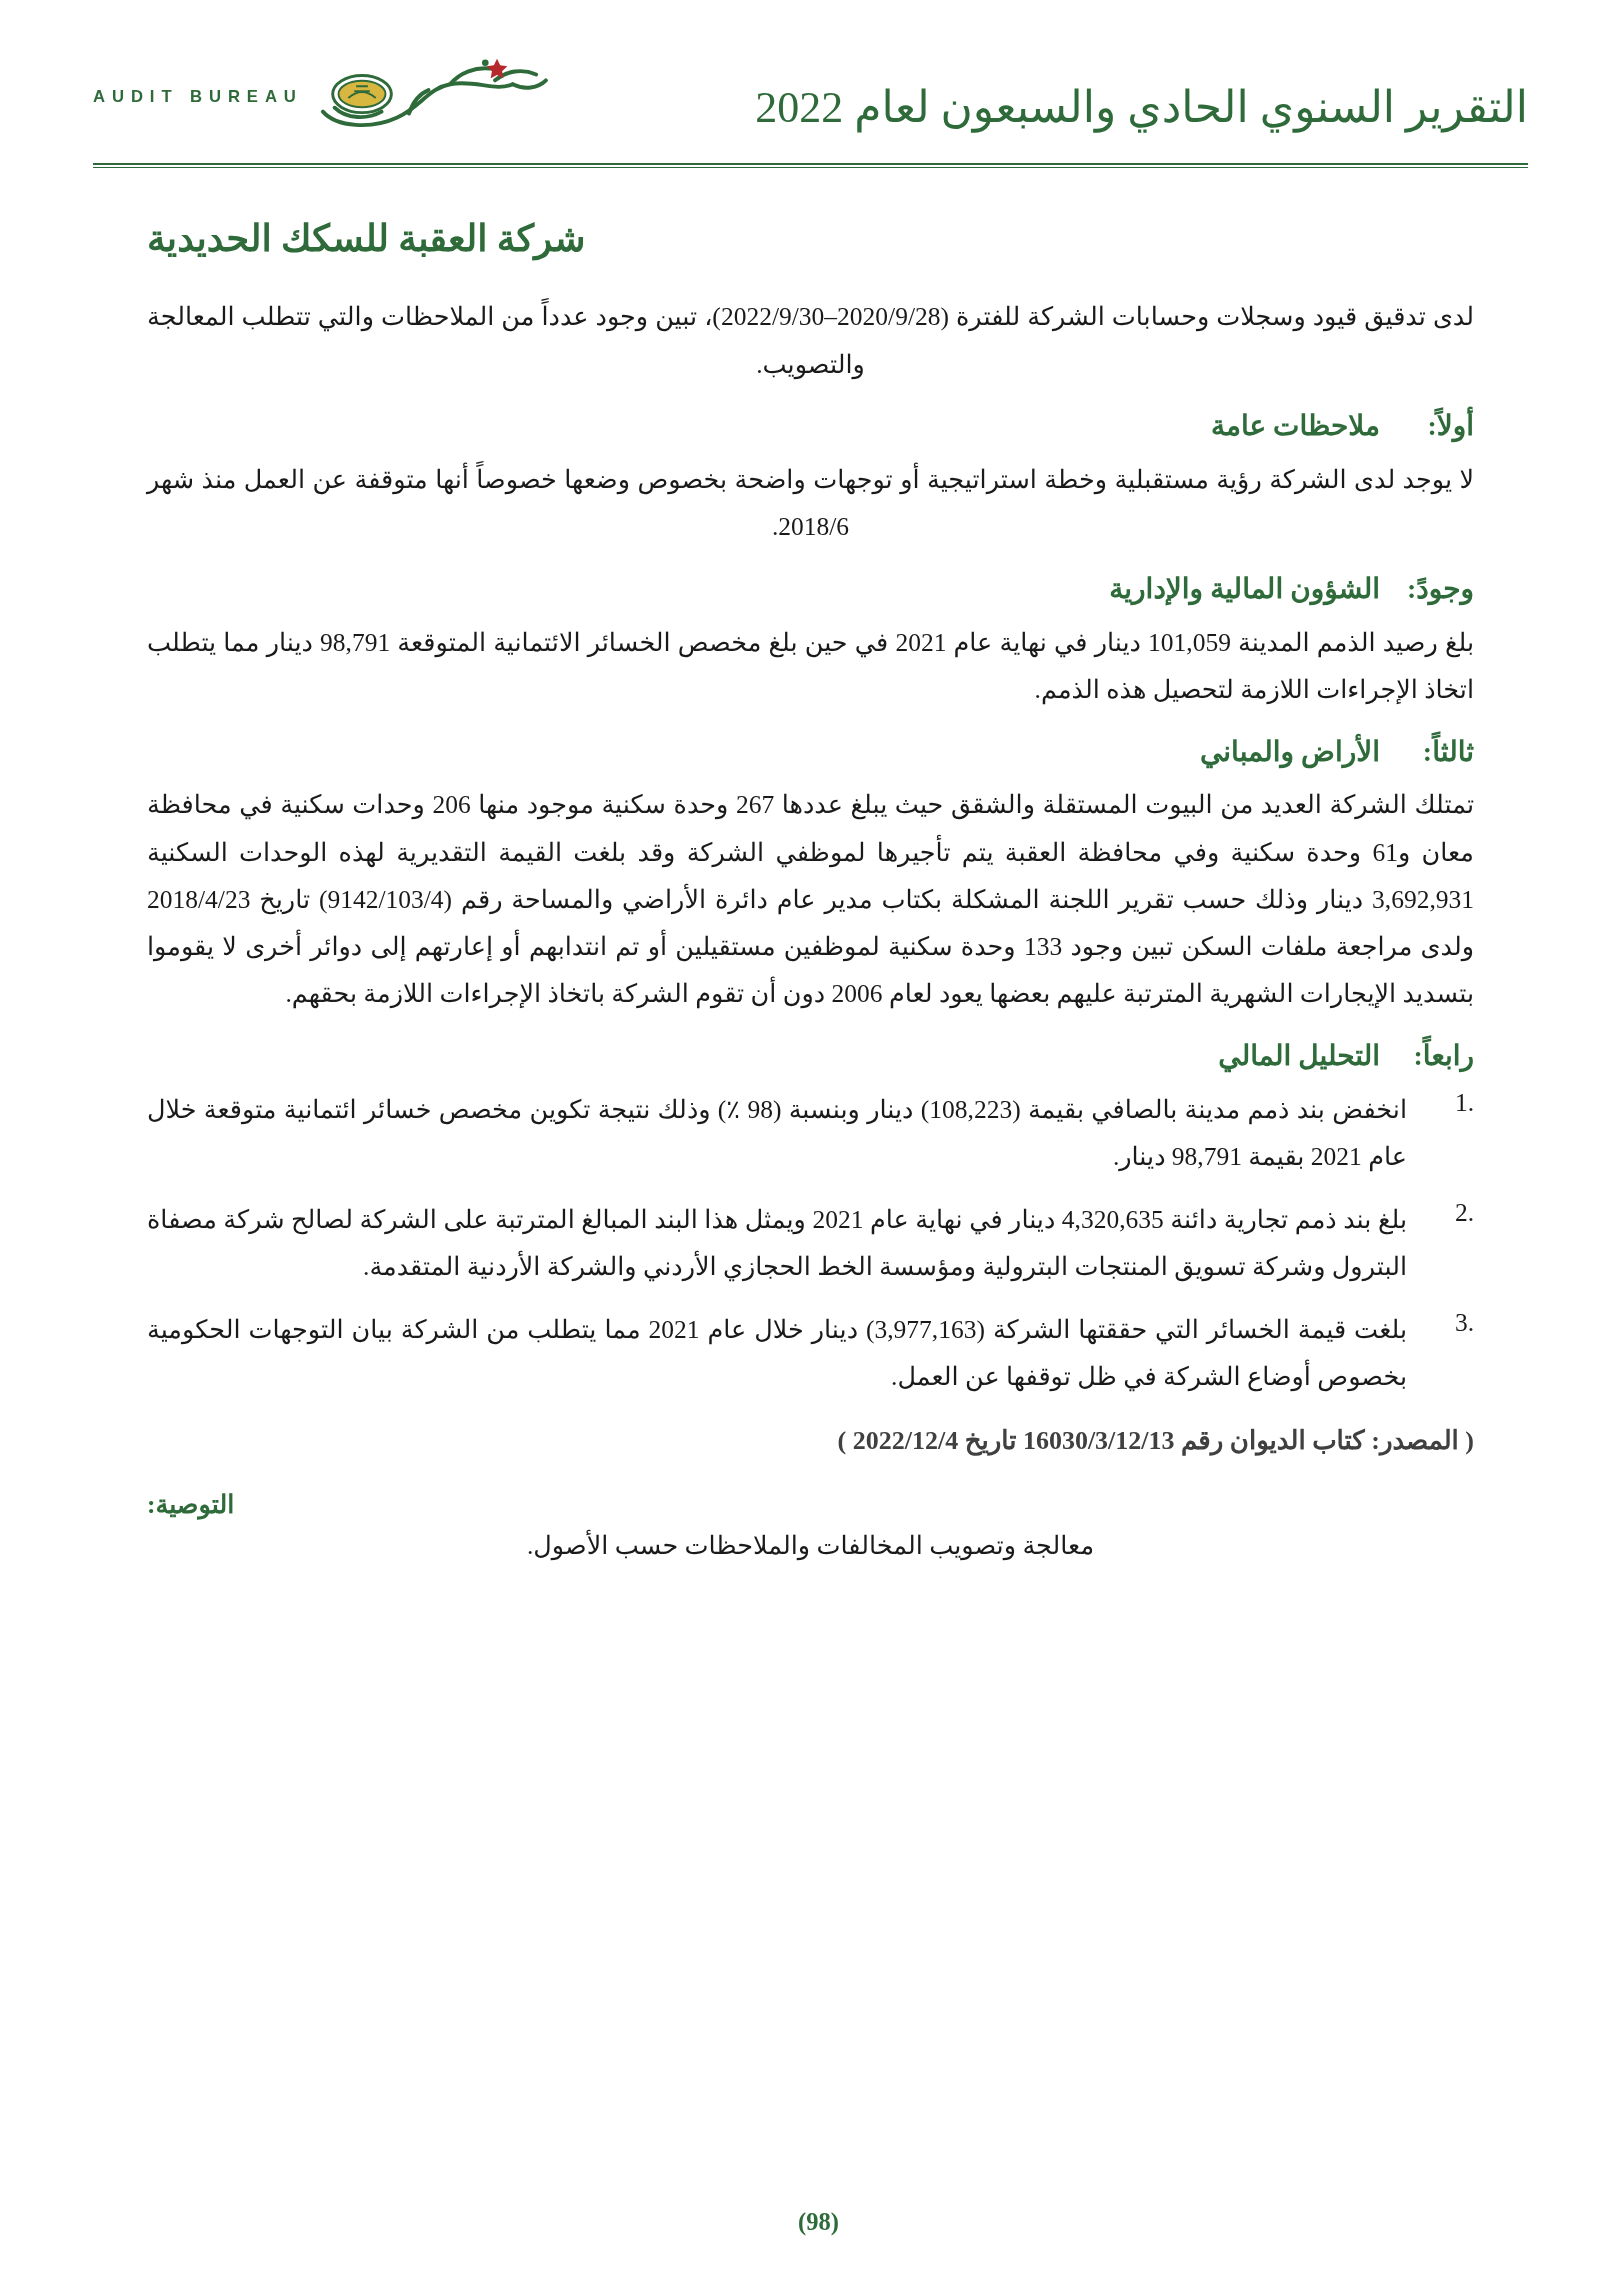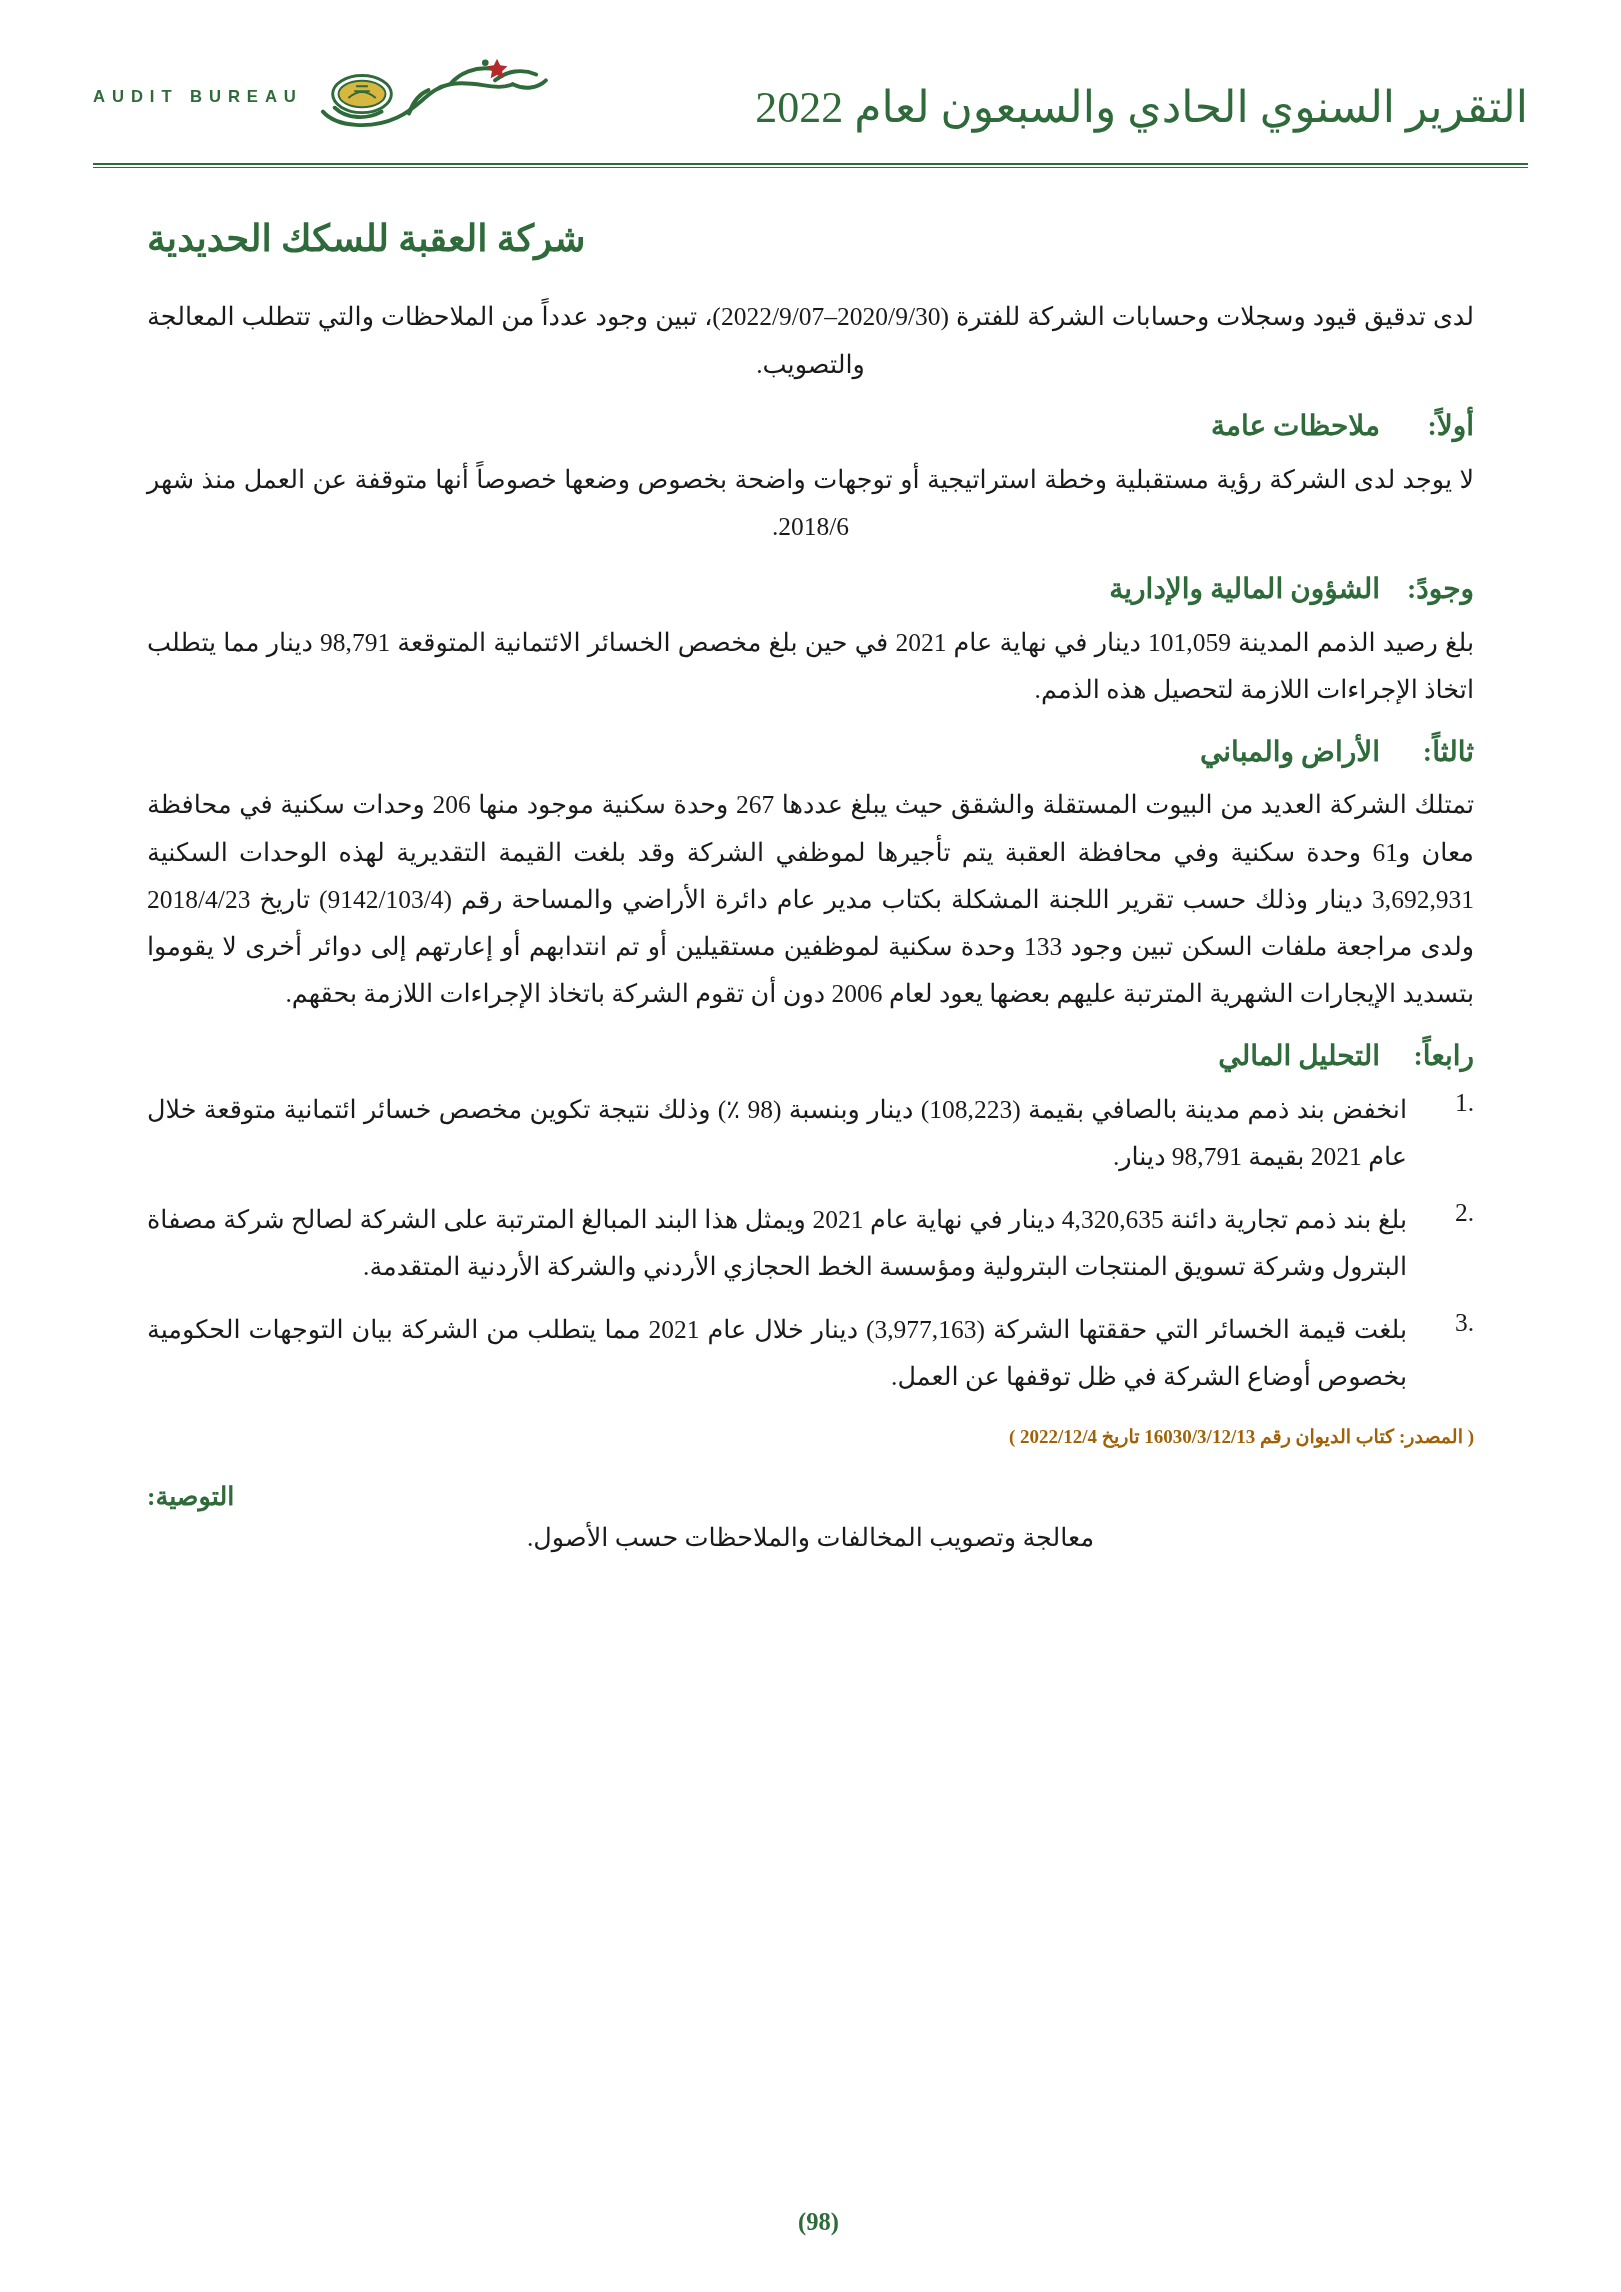--- a/index.html
+++ b/index.html
@@ -130,23 +130,23 @@
     padding-left: 13.7px;
     box-sizing: border-box;
   }
   .numbered .txt {
     flex: 1 1 auto;
     font-size: 25.5px;
     line-height: 1.85;
     text-align: justify;
   }
   .source-line {
-    color: #a16207;
-    font-weight: bold;
-    font-size: 19px;
+    color: #404040;
+    font-weight: bold;
+    font-size: 26px;
     text-align: right;
     margin: 25.5px 0 0 0;
     direction: rtl;
   }
   .reco-label {
     color: #2f6b3a;
     font-weight: bold;
     font-size: 25.5px;
     text-align: left;
     margin: 33px 0 9.8px 0;
@@ -206,21 +206,21 @@
       <div class="logo-caption">AUDIT BUREAU</div>
     </div>
   </div>
   <div class="header-rule"></div>
   <div class="header-rule thin"></div>
 
   <div class="content">
 
     <div class="doc-title">شركة العقبة للسكك الحديدية</div>
 
-    <p class="para">لدى تدقيق قيود وسجلات وحسابات الشركة للفترة (2020/9/30–2022/9/07)، تبين وجود عدداً من الملاحظات والتي تتطلب المعالجة والتصويب.</p>
+    <p class="para">لدى تدقيق قيود وسجلات وحسابات الشركة للفترة (2020/9/28–2022/9/30)، تبين وجود عدداً من الملاحظات والتي تتطلب المعالجة والتصويب.</p>
 
     <div class="section-head">
       <span class="ord">أولاً:</span><span>ملاحظات عامة</span>
     </div>
     <p class="para">لا يوجد لدى الشركة رؤية مستقبلية وخطة استراتيجية أو توجهات واضحة بخصوص وضعها خصوصاً أنها متوقفة عن العمل منذ شهر 2018/6.</p>
 
     <div class="section-head">
       <span class="ord">وجودً:</span><span>الشؤون المالية والإدارية</span>
     </div>
     <p class="just">بلغ رصيد الذمم المدينة 101,059 دينار في نهاية عام 2021 في حين بلغ مخصص الخسائر الائتمانية المتوقعة 98,791 دينار مما يتطلب اتخاذ الإجراءات اللازمة لتحصيل هذه الذمم.</p>

